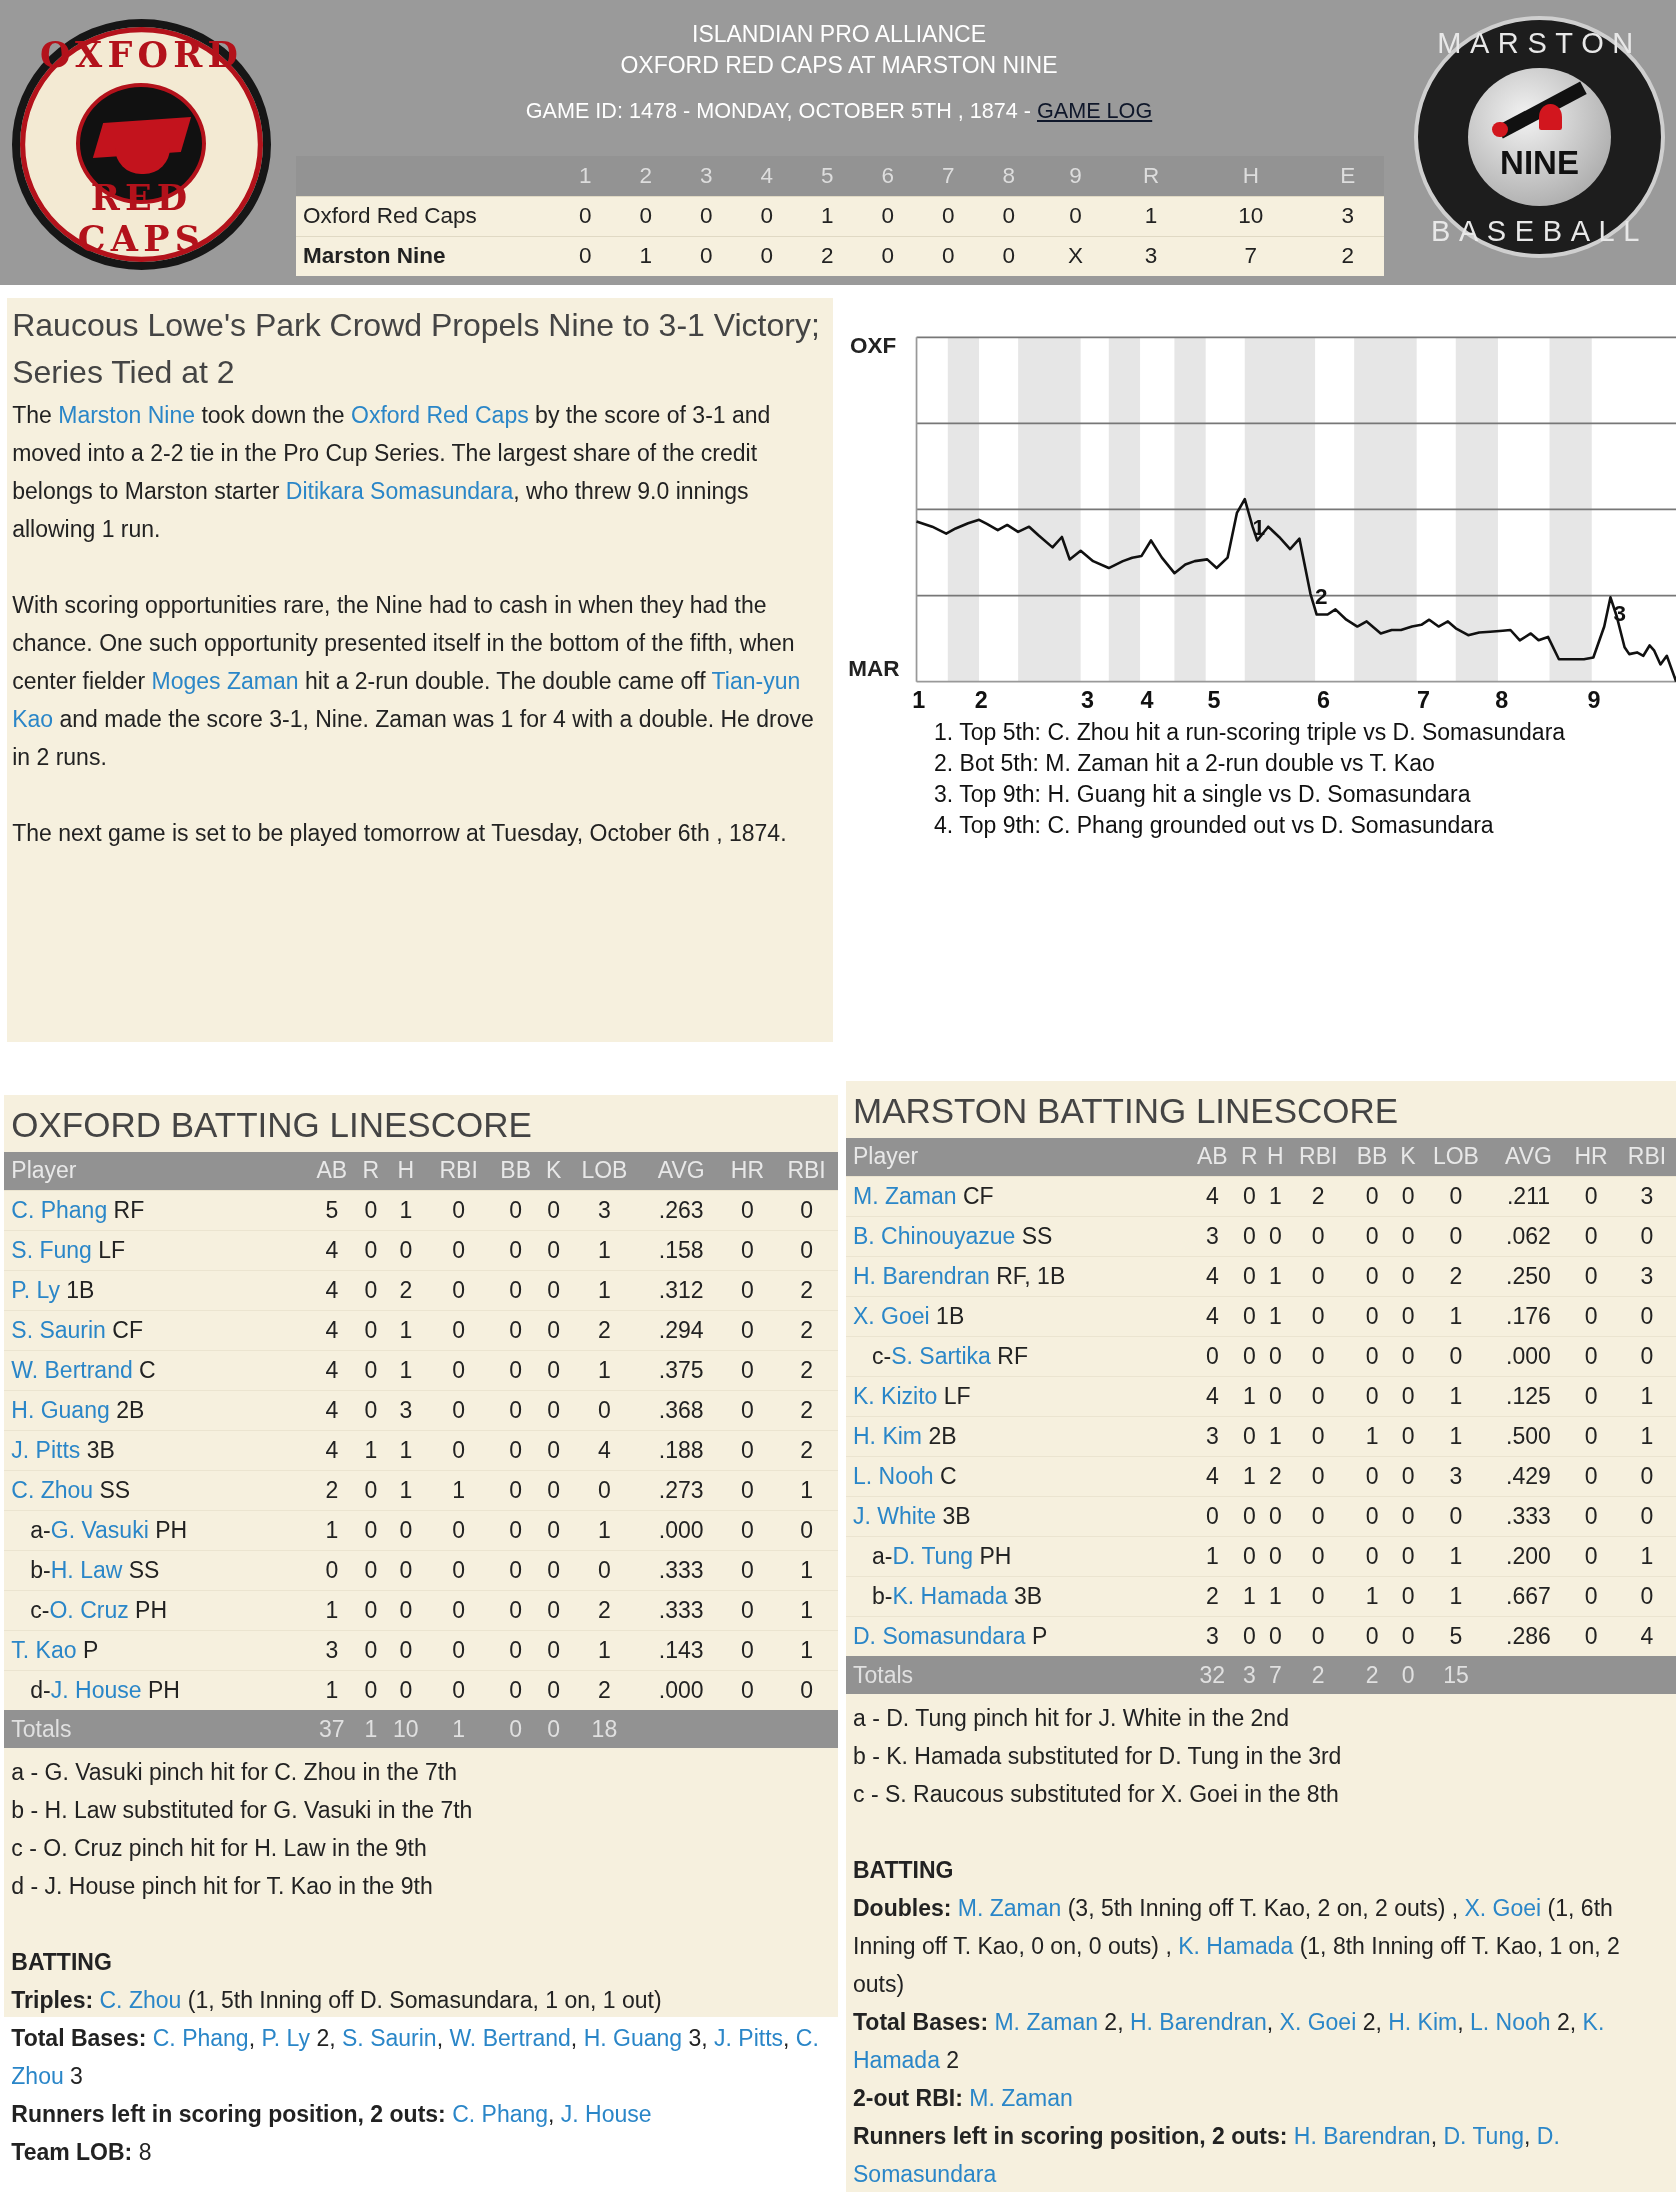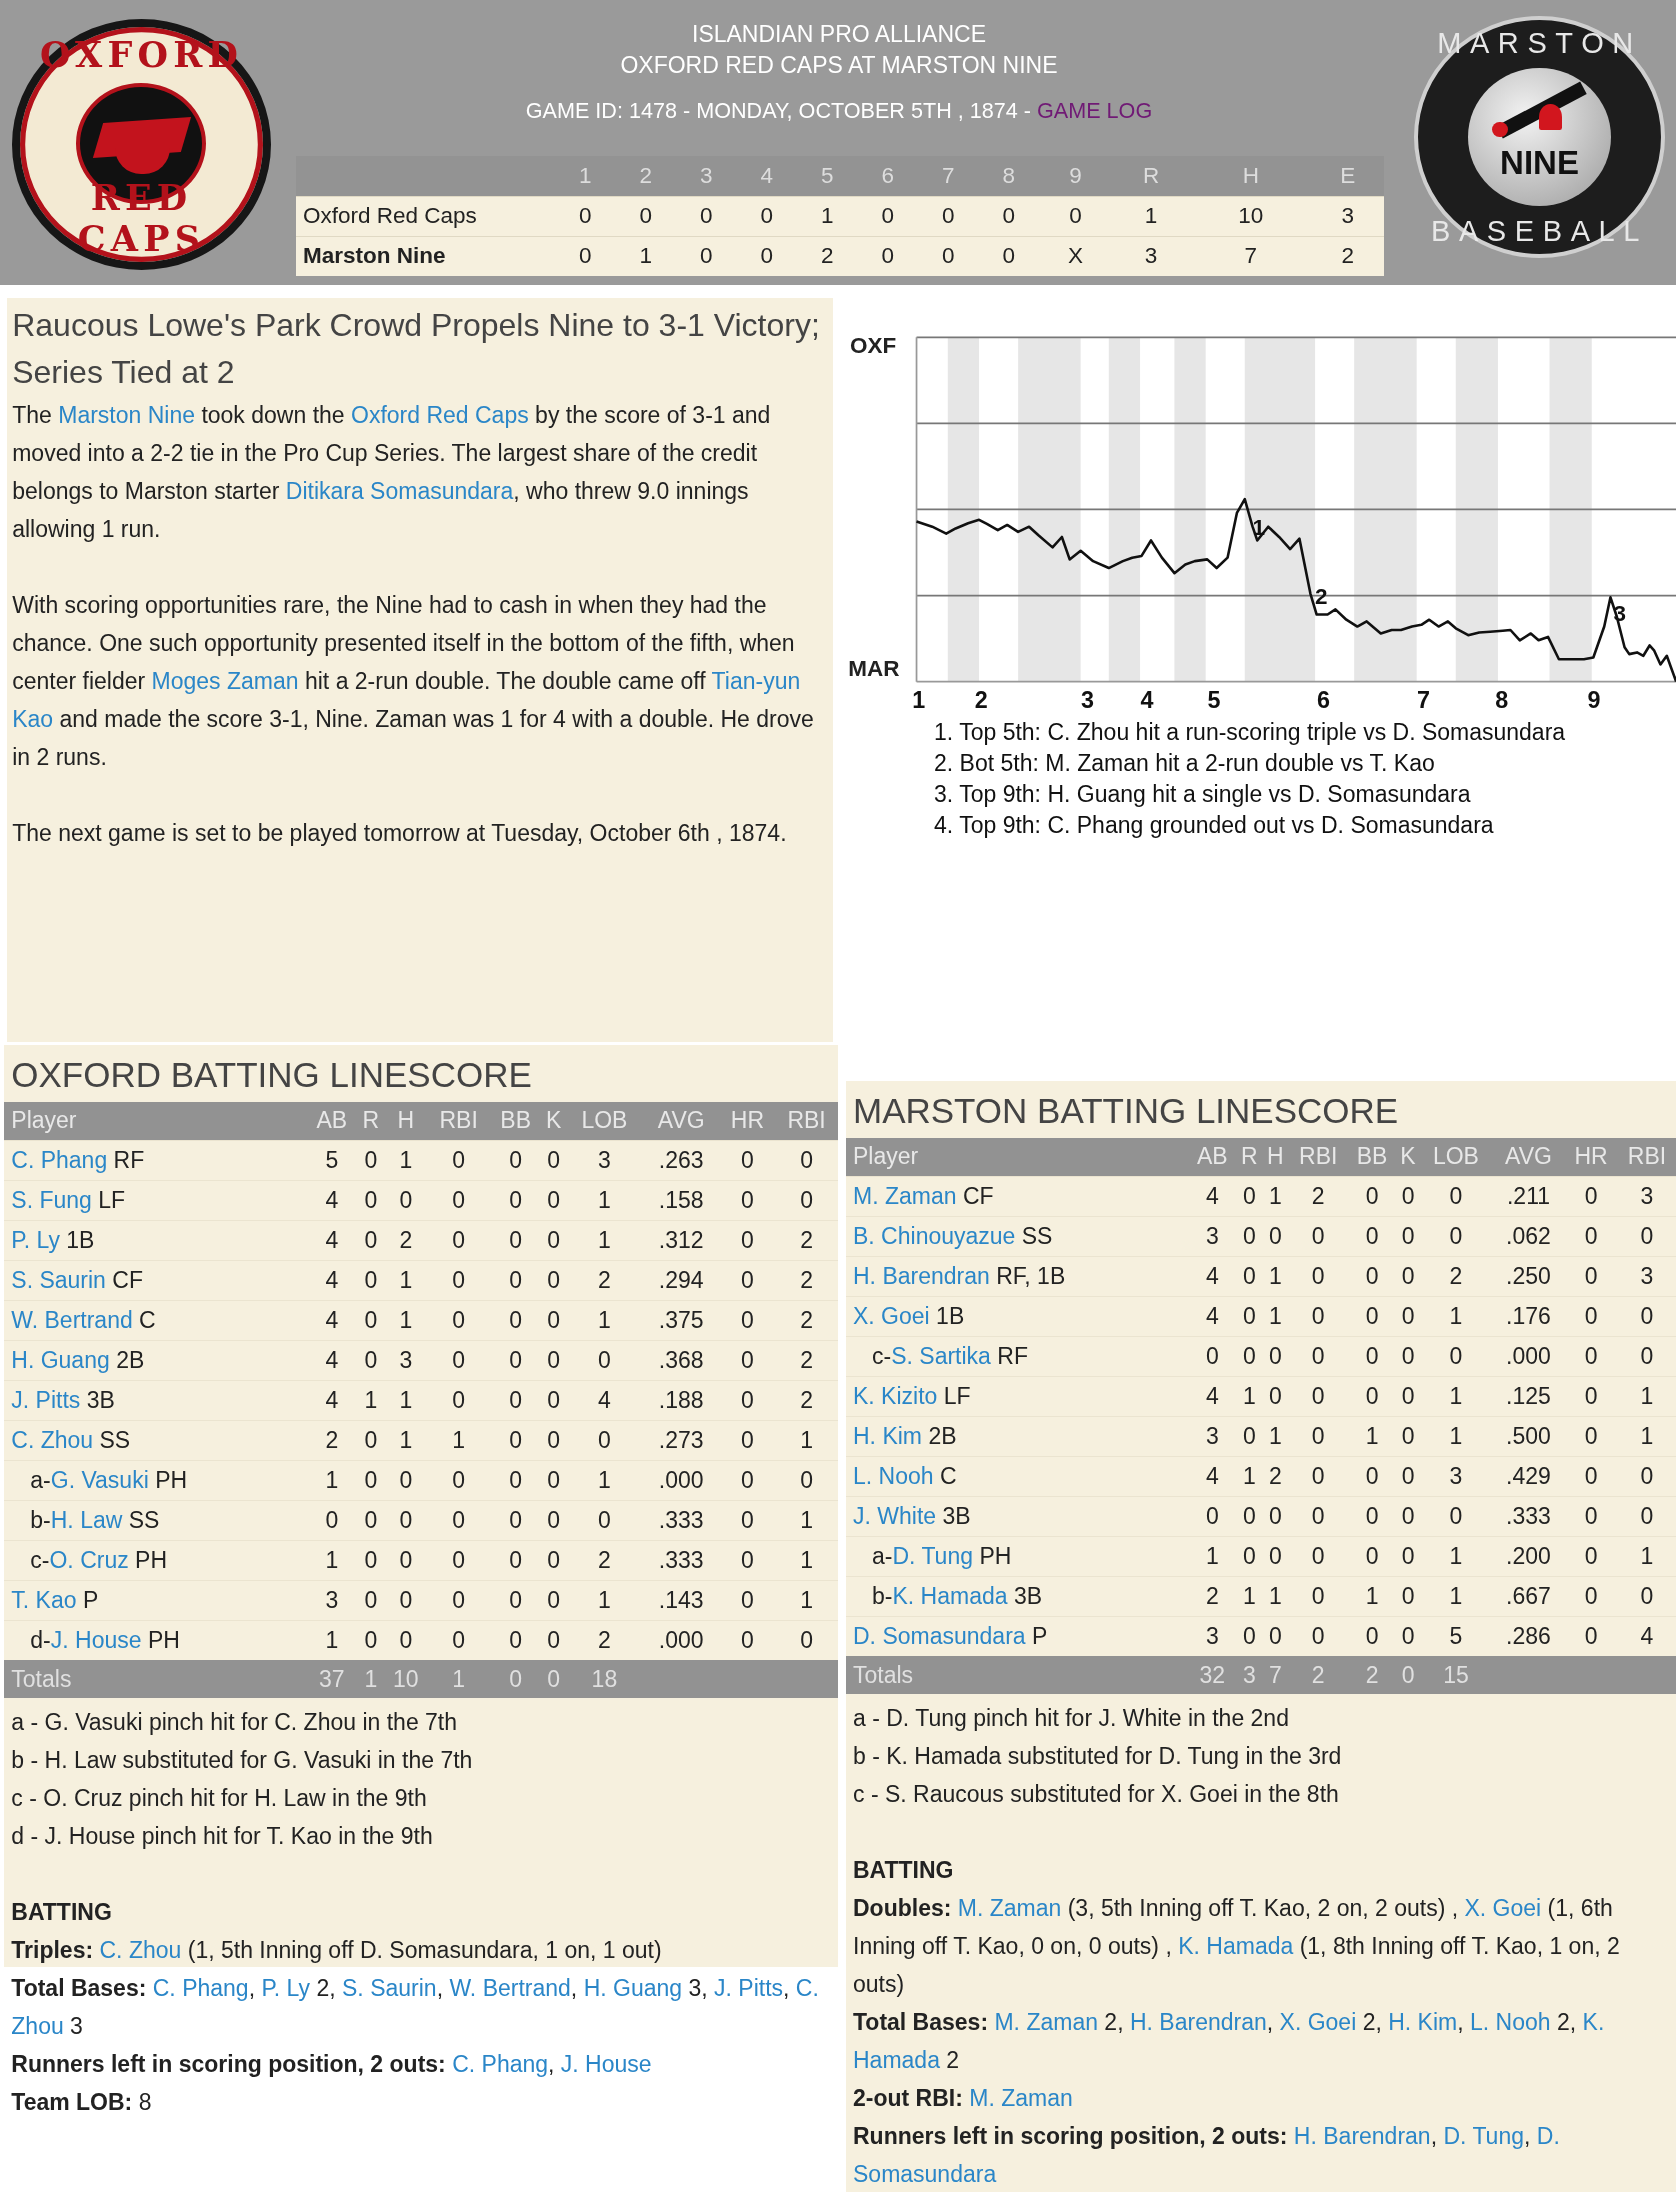--- a/index.html
+++ b/index.html
@@ -23,41 +23,41 @@
   .logo-mar .ball { position: absolute; left: 24px; top: 54px; width: 15.6px; height: 15.6px; background: #d2161e; border-radius: 50%; }
   .logo-mar .head { position: absolute; left: 71px; top: 36px; width: 22.5px; height: 26px; background: #d2161e; border-radius: 50% 50% 10% 10%; }
   .logo-mar .ttop, .logo-mar .tbot { position: absolute; width: 100%; text-align: center; color: #e8e8e8; font-size: 29px; letter-spacing: 8.6px; }
   .logo-mar .ttop { top: 7px; }
   .logo-mar .tbot { bottom: 5.2px; }
 
   .title-block { position: absolute; left: 294px; top: 19px; width: 1090px; text-align: center; color: #fff; }
   .title-block .league { font-size: 23px; line-height: 31px; }
   .title-block .matchup { font-size: 23px; line-height: 31px; margin-top: 0px; }
   .title-block .gameinfo { font-size: 21.6px; line-height: 31px; margin-top: 14px; }
-  .title-block .gameinfo .link { color: #701a75; }
+  .title-block .gameinfo .link { color: #0f172a; text-decoration: underline; }
 
   .linescore { position: absolute; left: 296px; top: 156px; width: 1088px; border-collapse: collapse; font-size: 22.5px; }
   .linescore th { color: #ddd; font-weight: normal; height: 40px; background: #939393; text-align: center; }
   .linescore td { height: 40px; background: #f6f0de; text-align: center; color: #222; border-top: 0.9px solid #e0d9c4; }
   .linescore td.team { text-align: left; padding-left: 7px; width: 259px; }
   .linescore tr.home td.team { font-weight: bold; }
 
   
   .article { position: absolute; left: 7px; top: 298px; width: 826px; height: 744px; background: #f6f0de; padding: 3.5px 5.2px; }
   .article h1 { font-weight: normal; font-size: 32px; line-height: 47px; color: #444; }
   .article p { font-size: 23px; line-height: 38px; color: #222; margin-bottom: 38px; }
 
   
   .chart-wrap { position: absolute; left: 843px; top: 320px; width: 834px; height: 536px; }
   .chart-wrap svg { position: absolute; left: 0; top: 0; }
   .chart-legend { position: absolute; left: 934px; top: 717px; font-size: 23px; line-height: 31px; color: #111; }
 
   
   .panel { position: absolute; background: #f6f0de; }
-  .panel-left { left: 4.3px; top: 1045px; width: 834px; height: 922px; }
+  .panel-left { left: 4.3px; top: 1095px; width: 834px; height: 922px; }
   .panel-right { left: 846px; top: 1081px; width: 831px; height: 1111px; }
   .panel h2 { font-weight: normal; font-size: 35px; color: #444; padding: 10.4px 7px 3.5px 7px; height: 57px; }
   table.bat { width: 100%; border-collapse: collapse; font-size: 23px; }
   table.bat th { background: #929292; color: #e8e8e8; font-weight: normal; height: 38px; text-align: center; }
   table.bat th.pl { text-align: left; padding-left: 7px; margin-top: 48px; }
   table.bat td { height: 40px; text-align: center; color: #222; border-top: 1.7px solid #ebe4d0; }
   table.bat td.pl { text-align: left; padding-left: 7px; white-space: nowrap; }
   table.bat td.pl.sub { padding-left: 26px; }
   table.bat tr.totals td { background: #929292; color: #e0e0e0; height: 38px; border: none; }
   .notes { font-size: 23px; line-height: 38px; padding: 5.2px 7px; color: #222; }

